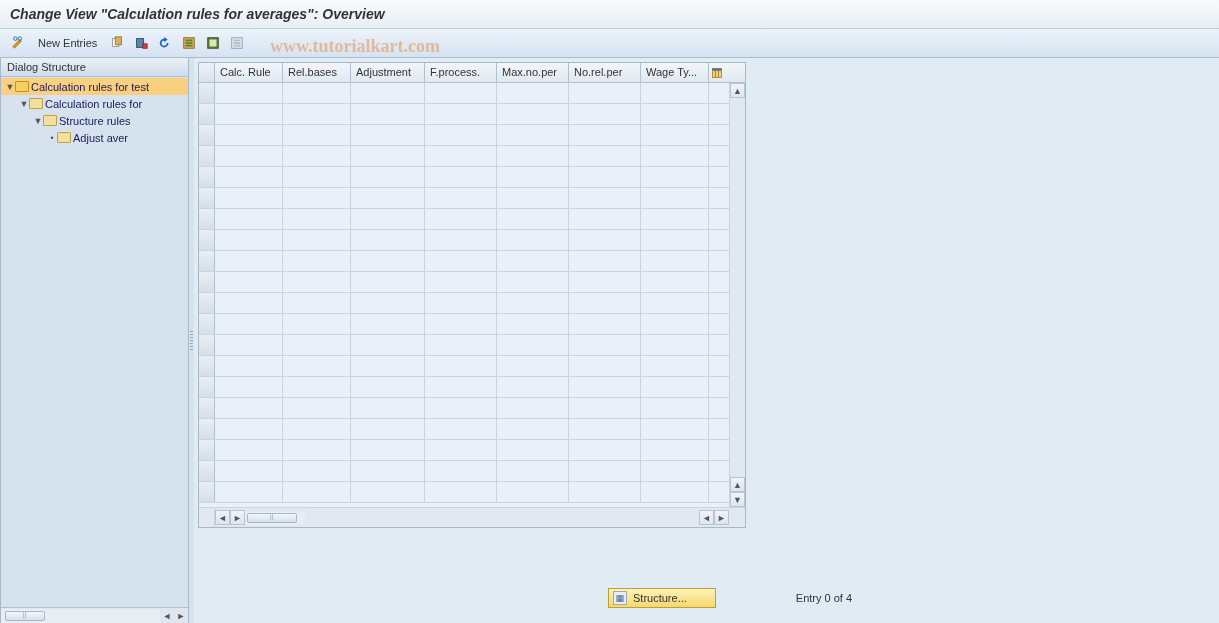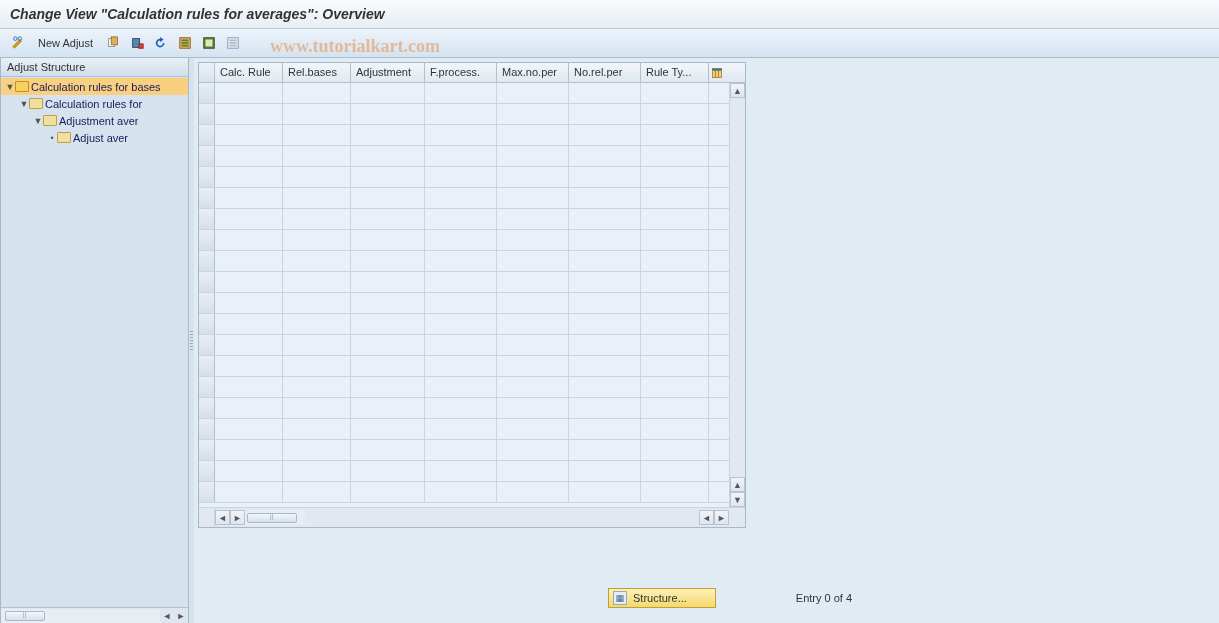--- a/index.html
+++ b/index.html
@@ -333,21 +333,21 @@
 </div>
 
 <div class="toolbar">
   <button class="tool-btn" title="Display/Change">
     <svg class="ic" viewBox="0 0 16 16">
         <path d="M2 12 L10 4 L12 6 L4 14 Z" fill="#e0a000" stroke="#806000" stroke-width="0.6"></path>
         <circle cx="5" cy="3" r="2" fill="none" stroke="#2060b0"></circle>
         <circle cx="10" cy="3" r="2" fill="none" stroke="#2060b0"></circle>
       </svg>
   </button>
-  <span class="tool-label">New Adjust</span>
+  <span class="tool-label">New Entries</span>
   <button class="tool-btn">
     <svg class="ic" viewBox="0 0 16 16">
         <rect x="3" y="3" width="7" height="9" fill="#fff" stroke="#888"></rect>
         <rect x="6" y="1" width="7" height="9" fill="#d8b060" stroke="#a07020"></rect>
       </svg>
   </button>
   <button class="tool-btn">
     <svg class="ic" viewBox="0 0 16 16">
         <rect x="3" y="3" width="8" height="10" fill="#58a" stroke="#246"></rect>
         <rect x="10" y="9" width="5" height="5" fill="#d04040" stroke="#902020"></rect>
@@ -380,36 +380,36 @@
         <rect x="4" y="10" width="8" height="2" fill="#b0bcc8"></rect>
       </svg>
   </button>
 </div>
 
 <div class="watermark">www.tutorialkart.com</div>
 
 <div class="main-area">
 
   <div class="sidebar">
-    <div class="sidebar-header">Adjust Structure</div>
+    <div class="sidebar-header">Dialog Structure</div>
     <div class="tree" id="tree">
         <div class="tree-node selected" style="padding-left: 4px;">
           <span class="expander">▼</span>
           <span class="folder-ic folder-open"></span>
-          <span class="label">Calculation rules for bases</span>
+          <span class="label">Calculation rules for test</span>
         </div>
         <div class="tree-node" style="padding-left: 18px;">
           <span class="expander">▼</span>
           <span class="folder-ic folder-closed"></span>
           <span class="label">Calculation rules for</span>
         </div>
         <div class="tree-node" style="padding-left: 32px;">
           <span class="expander">▼</span>
           <span class="folder-ic folder-closed"></span>
-          <span class="label">Adjustment aver</span>
+          <span class="label">Structure rules</span>
         </div>
         <div class="tree-node" style="padding-left: 46px;">
           <span class="expander">•</span>
           <span class="folder-ic folder-closed"></span>
           <span class="label">Adjust aver</span>
         </div>
       </div>
     <div class="sidebar-scroll">
       <div class="track">
         <div class="thumb">⠿</div>
@@ -424,21 +424,21 @@
   <div class="content">
     <div class="table-wrap">
       <div class="thead" id="thead">
         <div class="rowhdr-corner"></div>
       <div class="th" style="width: 68px;">Calc. Rule</div>
           <div class="th" style="width: 68px;">Rel.bases</div>
           <div class="th" style="width: 74px;">Adjustment</div>
           <div class="th" style="width: 72px;">F.process.</div>
           <div class="th" style="width: 72px;">Max.no.per</div>
           <div class="th" style="width: 72px;">No.rel.per</div>
-          <div class="th" style="width: 68px;">Rule Ty...</div>
+          <div class="th" style="width: 68px;">Wage Ty...</div>
           <div class="th config">
             <svg class="ic" viewBox="0 0 16 16">
               <rect x="2" y="2" width="12" height="12" fill="#f0d070" stroke="#a07020"></rect>
               <rect x="2" y="2" width="12" height="3" fill="#4070b0"></rect>
               <line x1="6" y1="2" x2="6" y2="14" stroke="#a07020"></line>
               <line x1="10" y1="2" x2="10" y2="14" stroke="#a07020"></line>
             </svg>
           </div>
         </div>
       <div class="tbody" id="tbody">

